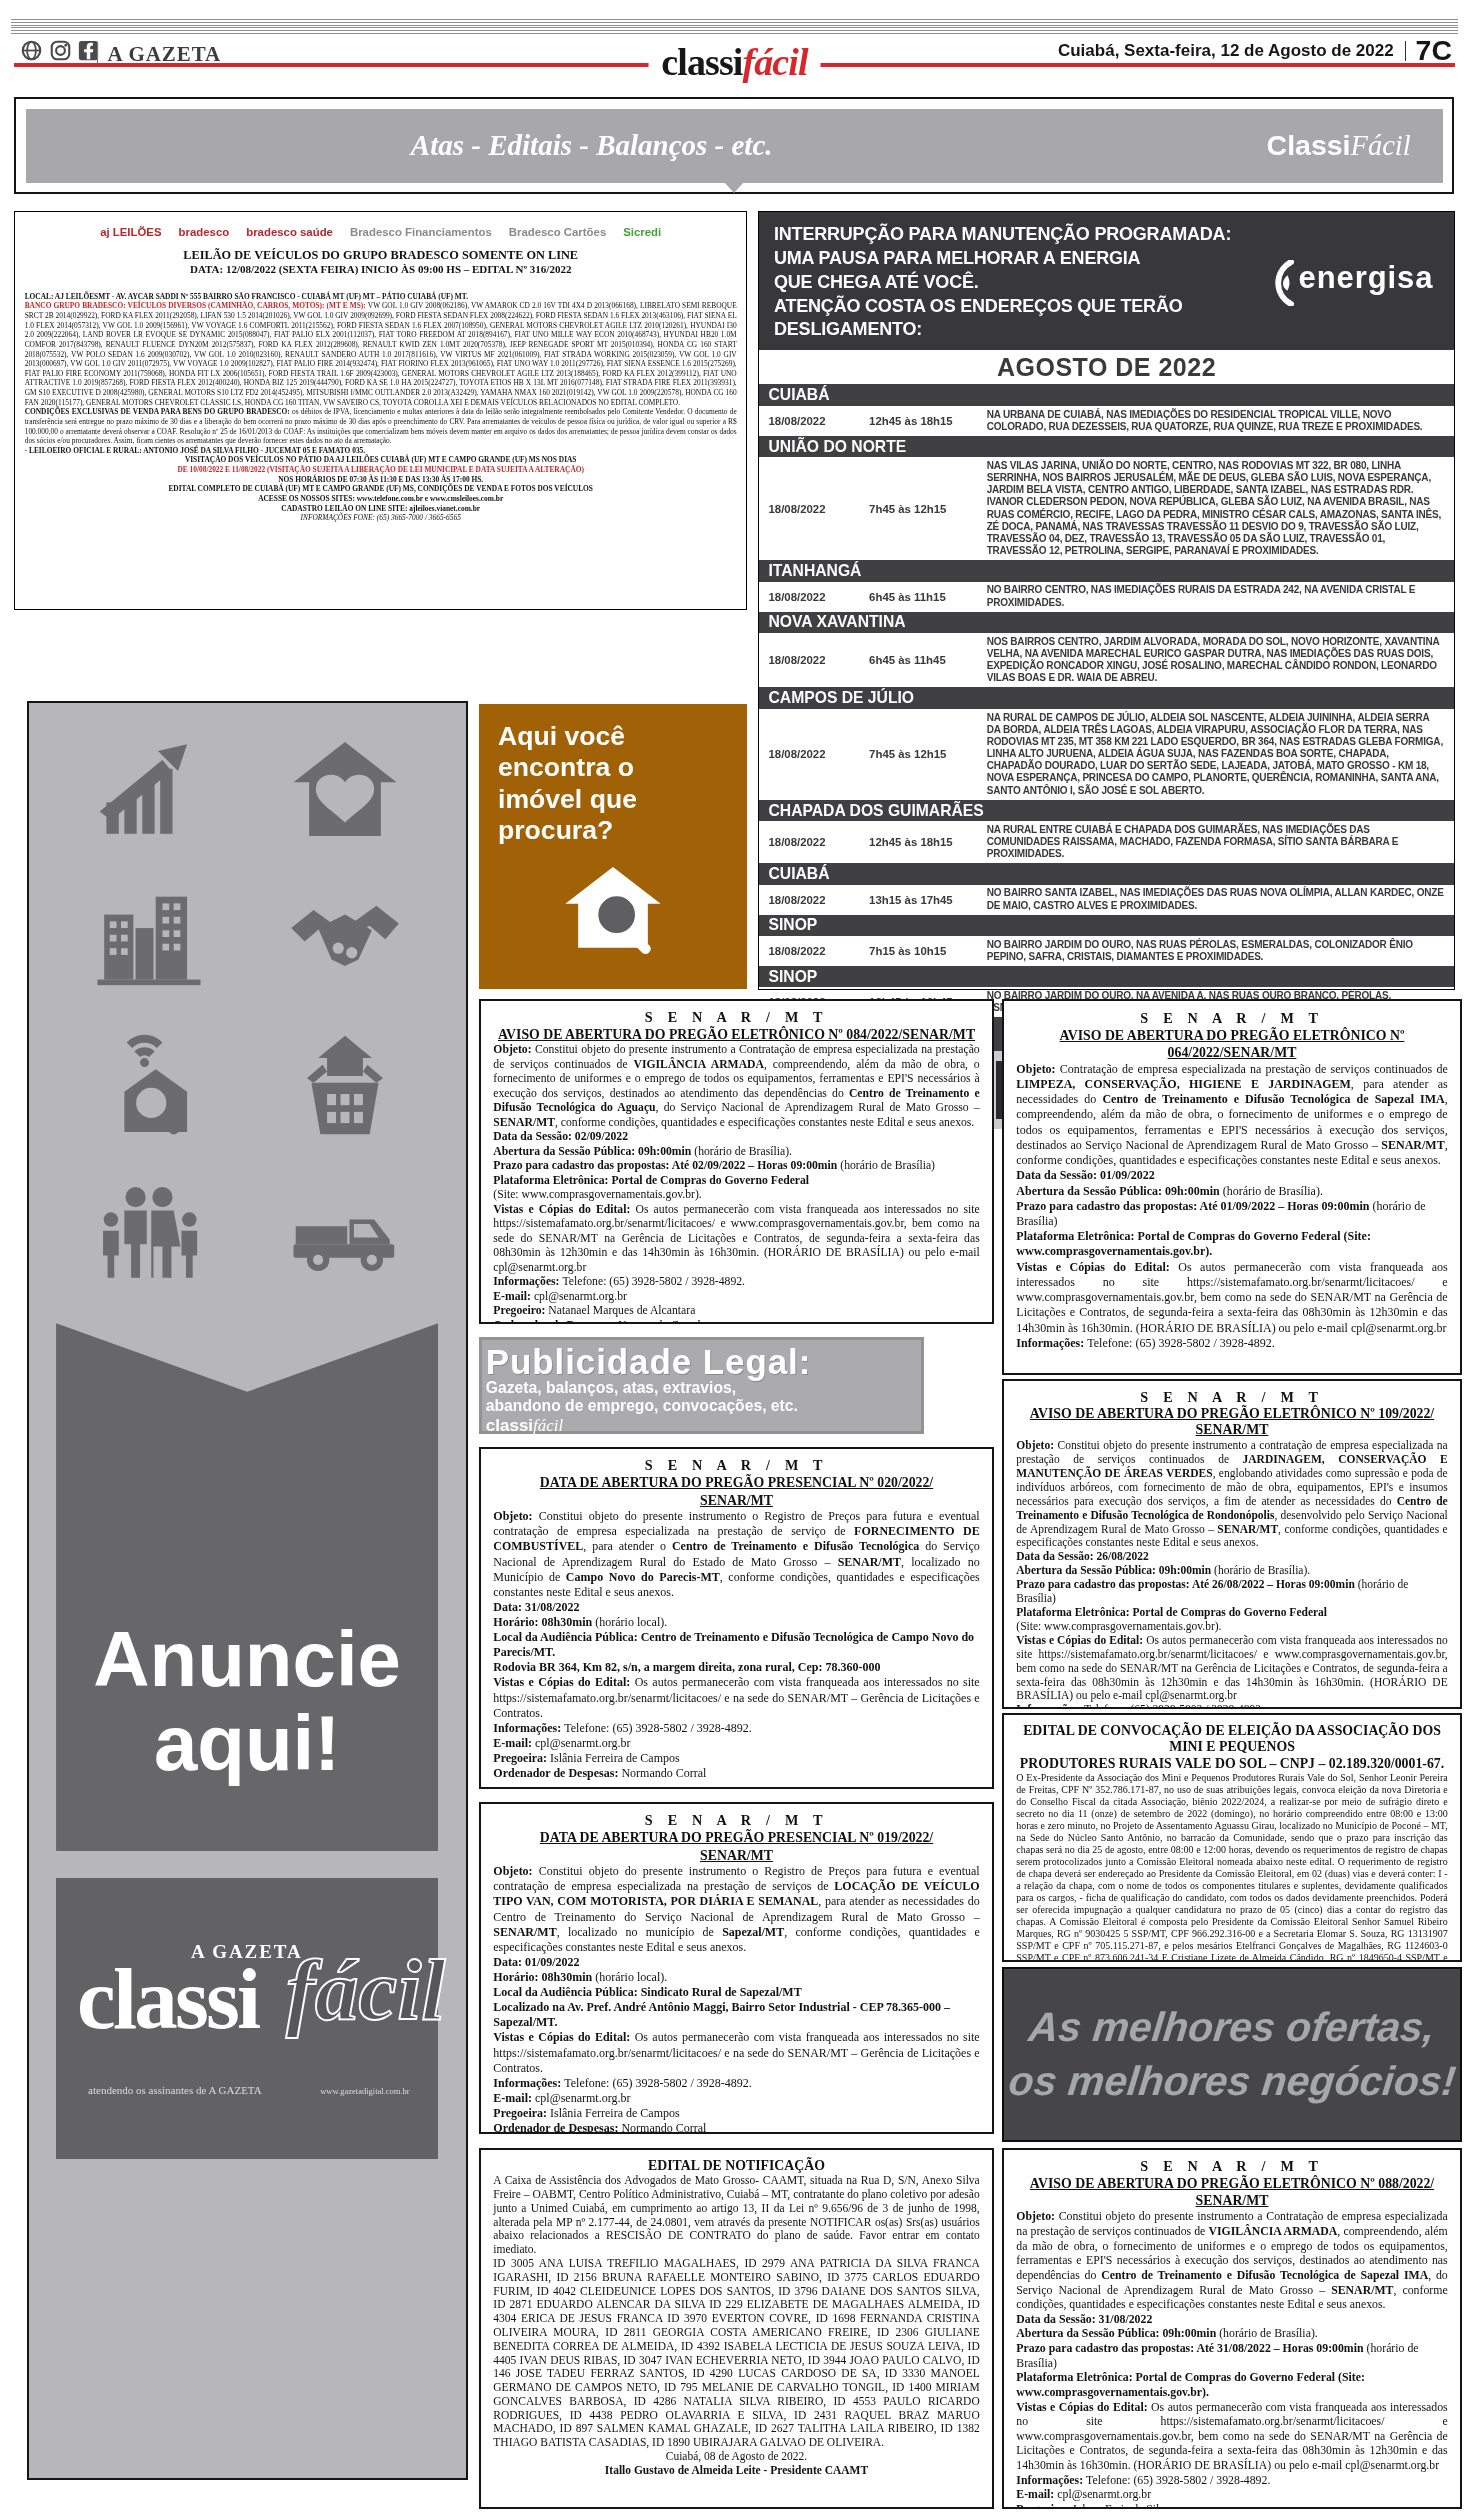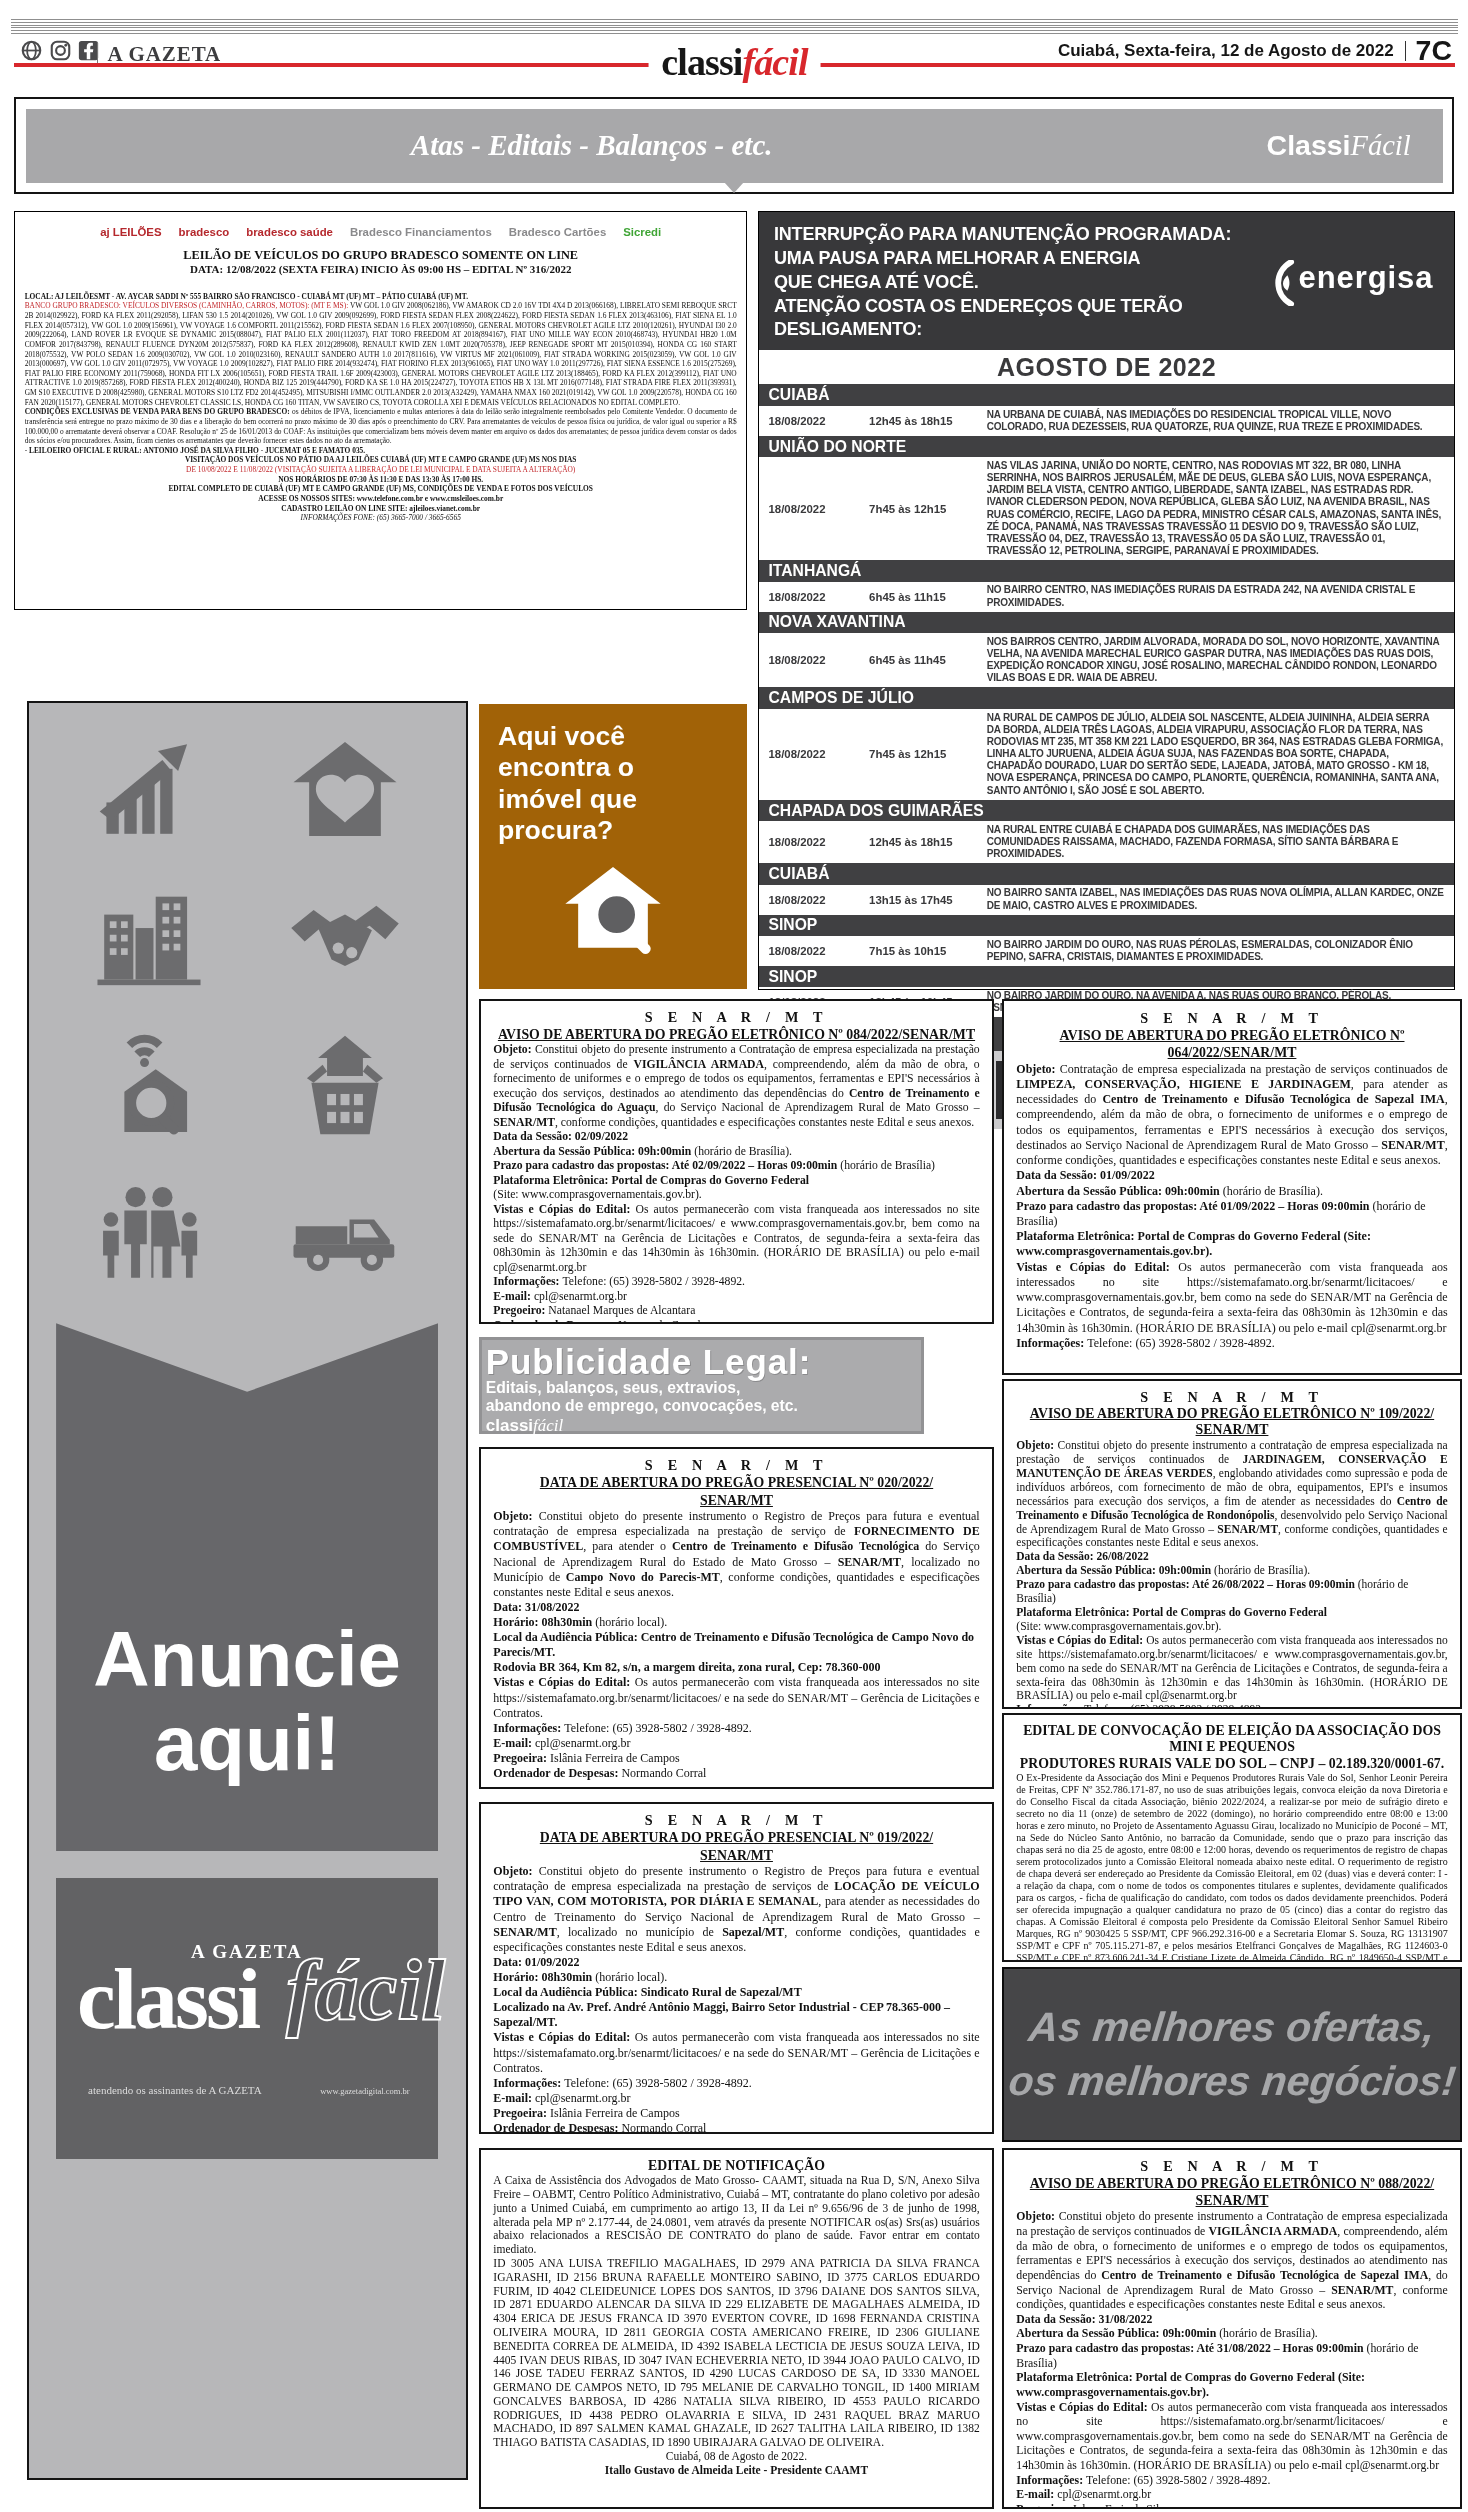--- a/index.html
+++ b/index.html
@@ -31,21 +31,21 @@
   
   #auction{left:14.2px;top:211px;width:733px;height:399px;border:1.9px solid #000;padding:3.8px 9.5px;overflow:hidden;display:flex;flex-direction:column}
   #a-logos{display:flex;justify-content:center;align-items:center;gap:17px;height:32px;font-family:"Liberation Sans",sans-serif}
   #a-logos .lg{font-weight:bold;font-size:11.4px;white-space:nowrap}
   .a-t1{text-align:center;font-weight:bold;font-size:12.3px}
   .a-t2{text-align:center;font-weight:bold;font-size:11px;margin-bottom:17px}
   #auction-body{flex:1;font-size:7.4px;line-height:1.3;text-align:justify}
   
   .al-j{text-align:justify}.al-c{text-align:center}.al-l{text-align:left}
   .rs-n{font-weight:normal}.rs-b{font-weight:bold}
-  .rs-rb{font-weight:normal;color:#c2262a}
+  .rs-rb{font-weight:bold;color:#c2262a}
   .rs-ib{font-weight:normal;font-style:italic}
   
   #energisa{left:758px;top:211px;width:697px;height:779px;border:1.9px solid #000;font-family:"Liberation Sans",sans-serif;display:flex;flex-direction:column;background:#fff}
   .e-head{background:#38383a;color:#fff;padding:11.4px 15px 7.6px;display:flex;justify-content:space-between;gap:9.5px}
   .e-head-text{font-weight:bold;font-size:18px;line-height:1.32;letter-spacing:-0.2px}
   .e-logo{align-self:center;display:flex;align-items:flex-start;gap:3.8px;padding-right:5.7px}
   .e-logo .e-name{font:bold 31px "Liberation Sans",sans-serif;letter-spacing:0.9px}
   .e-month{text-align:center;font-weight:900;font-size:25px;color:#3a3a3c;padding:2.8px 0;letter-spacing:0.5px}
   .e-city{background:#404042;color:#fff;font-weight:bold;font-size:15.7px;padding:0.9px 9.5px;line-height:1.25}
   .e-row{display:grid;grid-template-columns:93px 110px 1fr;gap:0 7.6px;padding:2.8px 9.5px;align-items:center}
@@ -412,21 +412,21 @@
       <p class="al-l"><span class="rs-n">(Site: www.comprasgovernamentais.gov.br).</span></p>
       <p class="al-j"><span class="rs-b">Vistas e Cópias do Edital: </span><span class="rs-n">Os autos permanecerão com vista franqueada aos interessados no site https://sistemafamato.org.br/senarmt/licitacoes/ e www.comprasgovernamentais.gov.br, bem como na sede do SENAR/MT na Gerência de Licitações e Contratos, de segunda-feira a sexta-feira das 08h30min às 12h30min e das 14h30min às 16h30min. (HORÁRIO DE BRASÍLIA) ou pelo e-mail cpl@senarmt.org.br</span></p>
       <p class="al-l"><span class="rs-b">Informações: </span><span class="rs-n">Telefone: (65) 3928-5802 / 3928-4892.</span></p>
       <p class="al-l"><span class="rs-b">E-mail: </span><span class="rs-n">cpl@senarmt.org.br</span></p>
       <p class="al-l"><span class="rs-b">Pregoeiro: </span><span class="rs-n">Natanael Marques de Alcantara</span></p>
       <p class="al-l"><span class="rs-b">Ordenador de Despesas: </span><span class="rs-n">Normando Corral</span></p>
     </div>
 
   <div class="abs" id="pub">
     <div class="pub-h">Publicidade Legal:</div>
-    <div class="pub-s">Editais, balanços, seus, extravios,</div>
+    <div class="pub-s">Gazeta, balanços, atas, extravios,</div>
     <div class="pub-s">abandono de emprego, convocações, etc.</div>
     <div class="pub-b">
       <span class="b1">classi</span><span class="b2">fácil</span>
     </div>
   </div>
 
   <div class="abs notice" id="n020" style="font-size: 12px; line-height: 1.26;">
       <div class="org">S E N A R / M T</div>
       <div class="ttl und">DATA DE ABERTURA DO PREGÃO PRESENCIAL Nº 020/2022/</div>
       <div class="ttl und">SENAR/MT</div>

